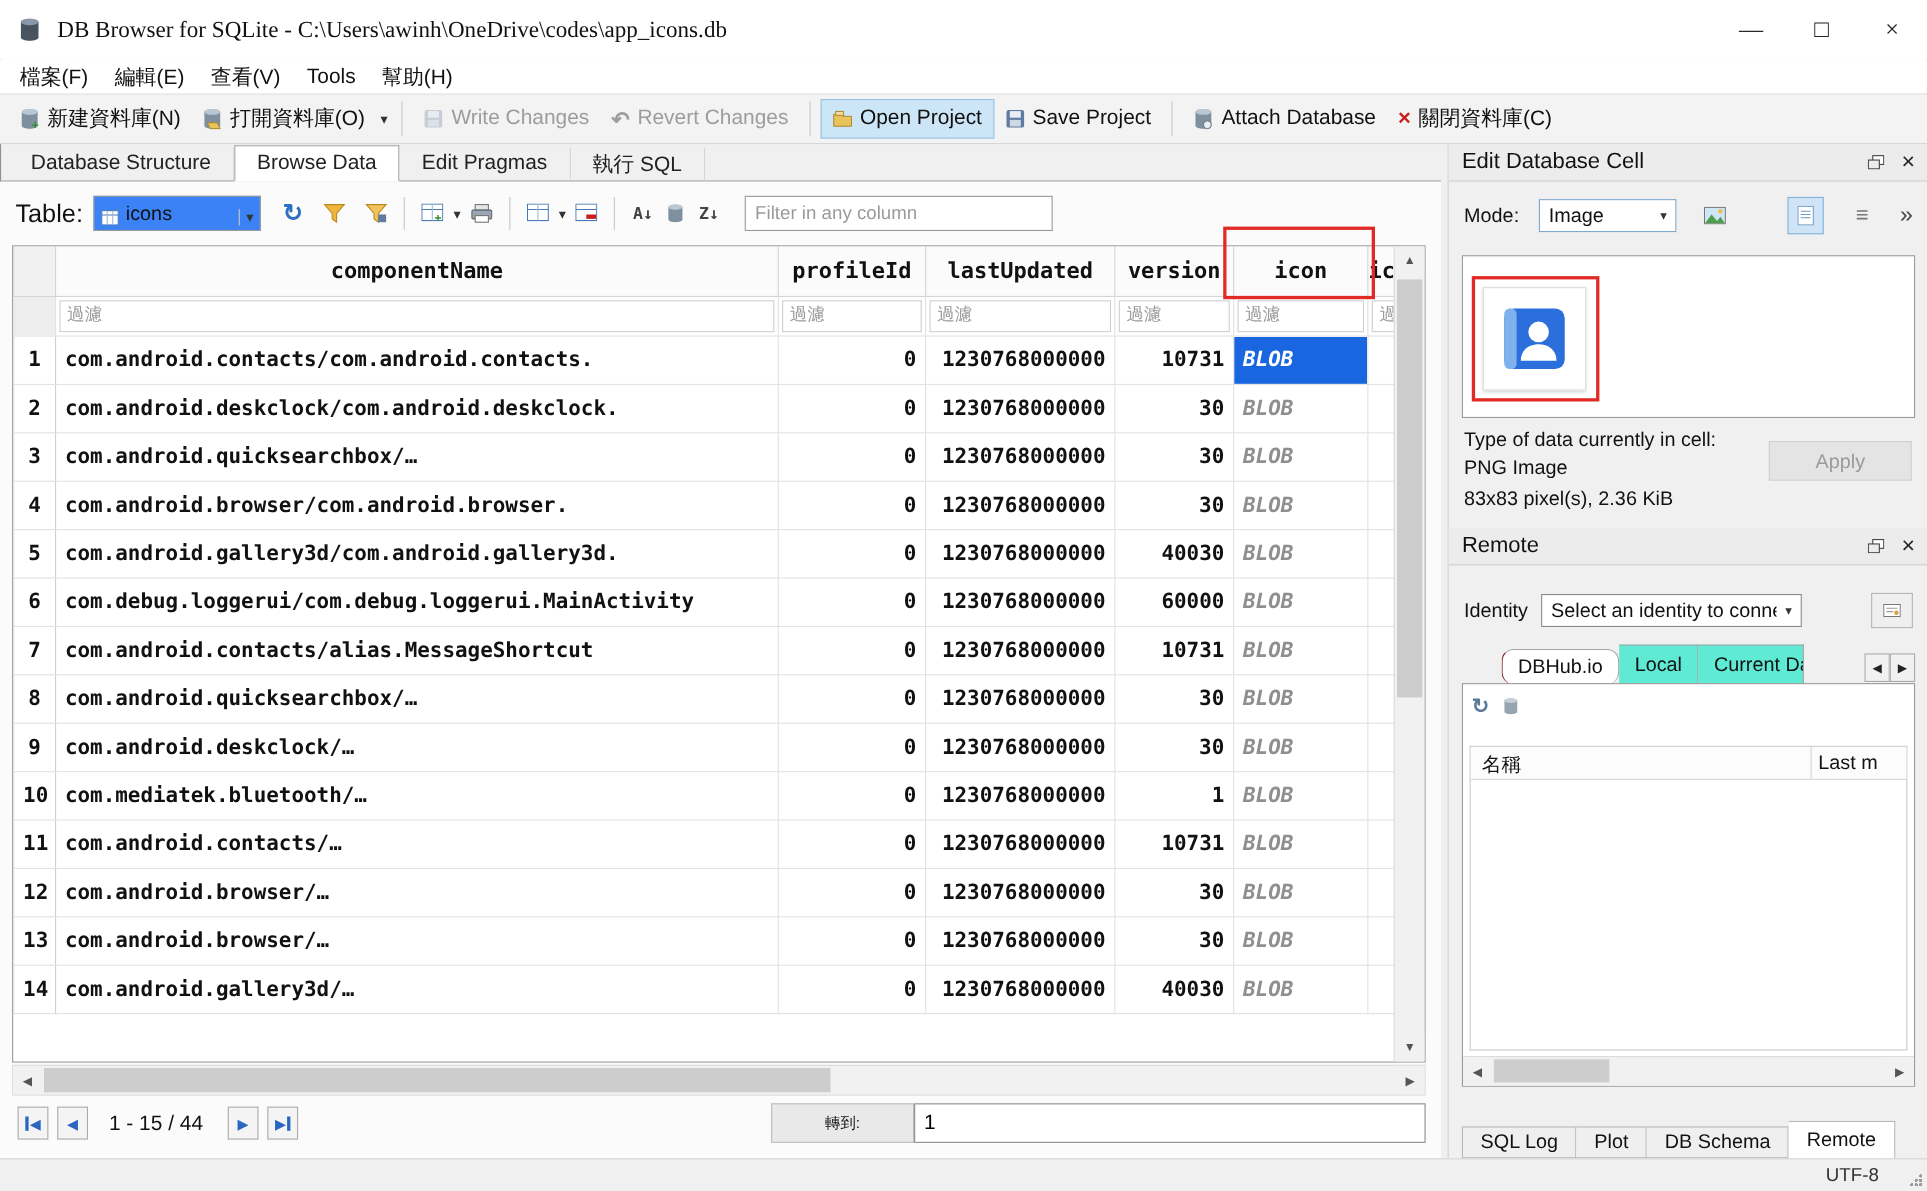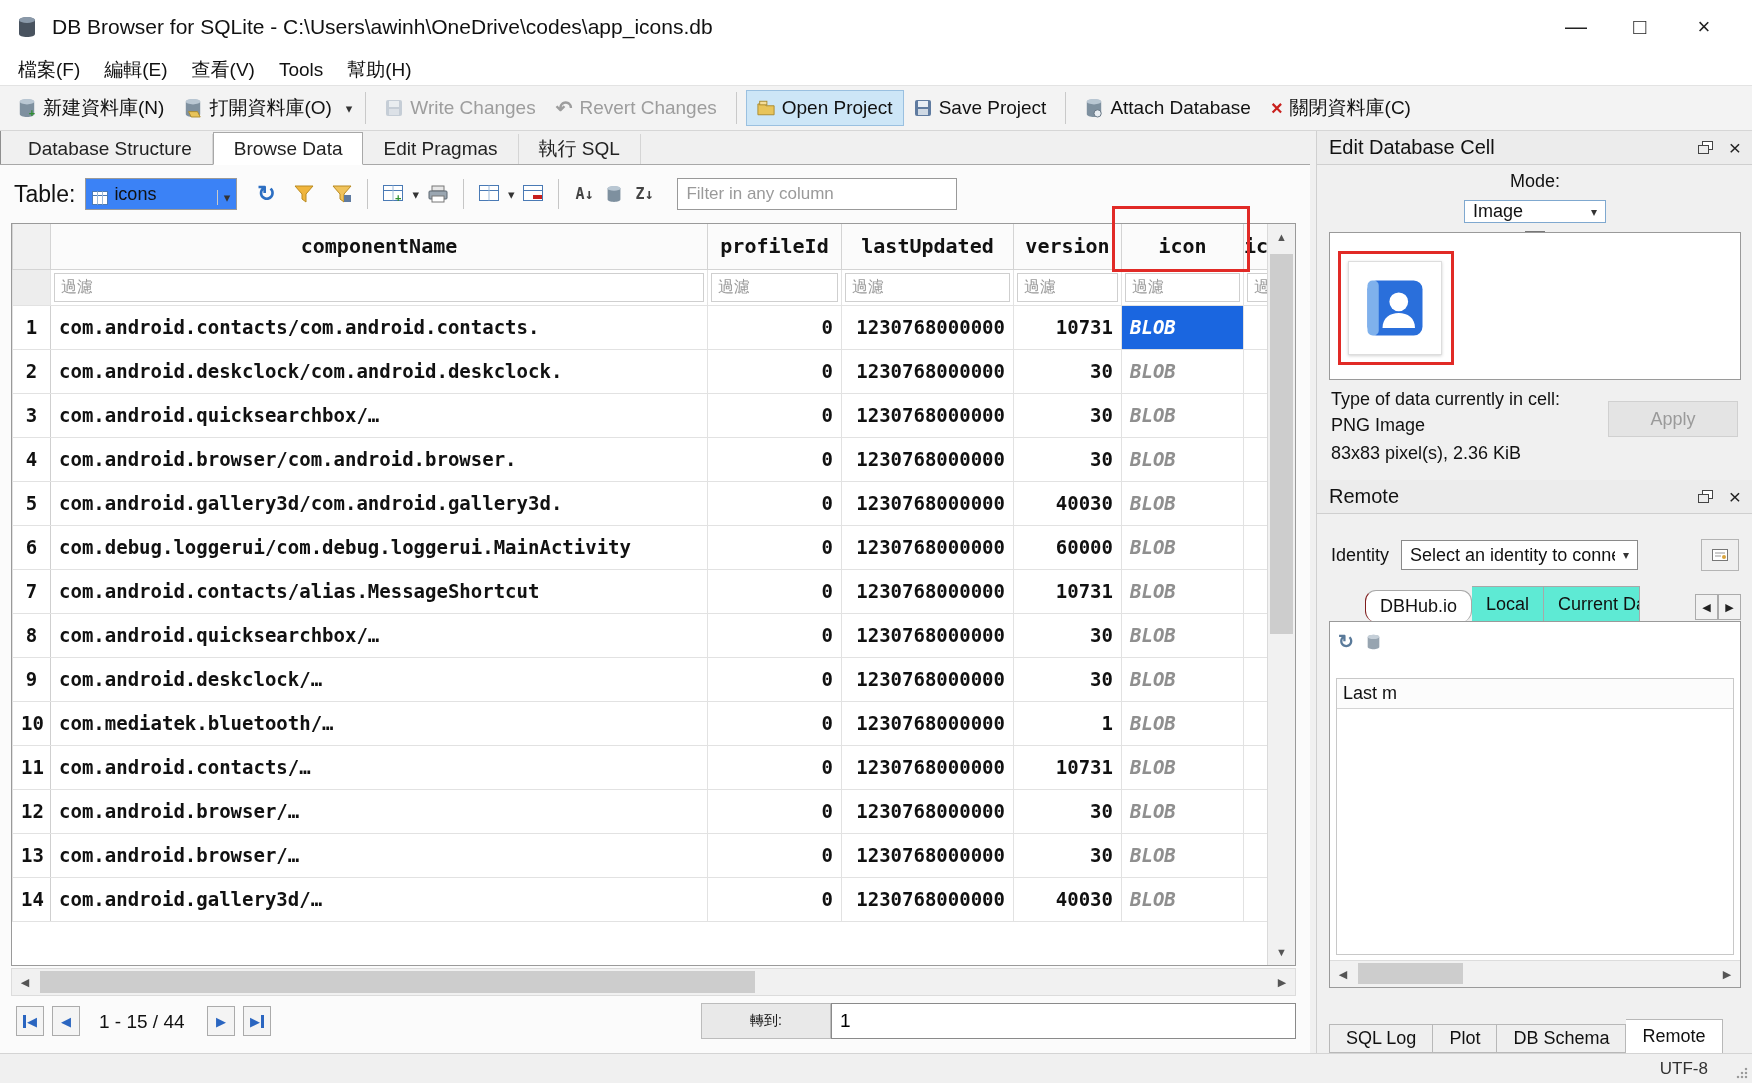--- a/index.html
+++ b/index.html
@@ -3,21 +3,21 @@
 <meta charset="utf-8">
 <style>
   * { margin:0; padding:0; box-sizing:border-box; }
   html,body { width:1752px; height:1083px; }
   body {
     position:relative; overflow:hidden; background:#f0f0f0;
     font-family:"Liberation Sans", sans-serif; color:#111;
     box-shadow: inset 0 0 0 1px #8f8f8f;
   }
   
-  .titlebar { position:absolute; left:0; top:0; width:100%; height:54px; background:#fff; display:flex; align-items:center; padding:0 16px 0 12px; }
+  .titlebar { position:absolute; left:0; top:0; width:100%; height:54px; background:#fff; display:flex; align-items:center; padding:0 0 0 12px;font-family:Liberation Serif, serif; }
   .title-text { font-size:21px; margin-left:10px; }
   .win-controls { margin-left:auto; display:flex; height:100%; }
   .win-btn { width:64px; height:100%; display:flex; align-items:center; justify-content:center; font-size:22px; color:#222; }
   
   .menubar { position:absolute; left:0; top:54px; width:100%; height:31px; background:#fff; display:flex; align-items:center; padding-left:6px; }
   .menu-item { font-size:19px; padding:0 12px; }
   
   .toolbar { position:absolute; left:0; top:85px; width:100%; height:46px; background:#f3f3f3; border-top:1px solid #e3e3e3; border-bottom:1px solid #d6d6d6; display:flex; align-items:center; padding:0 8px; }
   .tb-btn { display:flex; align-items:center; gap:7px; font-size:19px; padding:6px 10px; white-space:nowrap; }
   .tb-btn.disabled { color:#9d9d9d; }
@@ -76,21 +76,21 @@
   .pg-arrow { color:#2a65c0; font-size:13px; }
   .pg-bar { width:3px; height:13px; background:#2a65c0; }
   .pg-range { position:absolute; left:88px; top:8px; font-size:19px; }
   .goto-block { position:absolute; left:690px; top:0; width:130px; height:36px; background:#e9e9e9; border:1px solid #bcbcbc; display:flex; align-items:center; justify-content:center; font-size:14px; }
   .goto-input { position:absolute; left:820px; top:0; width:465px; height:36px; border:1px solid #8a8a8a; font-size:19px; padding:0 8px; font-family:"Liberation Sans", sans-serif; }
   
   .rightpane { position:absolute; left:1316px; top:131px; width:436px; height:922px; background:#f0f0f0; border-left:1px solid #d0d0d0; }
   .panel-header { position:absolute; left:0; width:436px; height:34px; background:#ececec; border-bottom:1px solid #cfcfcf; display:flex; align-items:center; padding:0 12px; font-size:20px; }
   .ph-icons { margin-left:auto; display:flex; gap:16px; align-items:center; }
   .ph-close { font-size:21px; color:#222; }
-  .mode-row { position:absolute; left:0; top:40px; width:436px; height:50px; display:flex; align-items:center; padding:0 14px; gap:8px;flex-direction:column; }
+  .mode-row { position:absolute; left:0; top:40px; width:436px; height:50px; display:flex; align-items:center; padding:0 14px; gap:18px; }
   .mini-select { display:flex; align-items:center; justify-content:space-between; background:#fff; border:1px solid #7fa8cf; height:30px; padding:0 8px; font-size:18px; }
   .sel-caret { font-size:12px; color:#333; margin-left:8px; }
   .ico-btn { width:38px; height:34px; display:flex; align-items:center; justify-content:center; }
   .ico-btn.selected { background:#cfe4f7; border:1px solid #84b3da; }
   .chevrons { margin-left:auto; font-size:21px; color:#444; }
   .preview { position:absolute; left:12px; top:101px; width:412px; height:148px; background:#fff; border:1px solid #9a9a9a; }
   .icon-card { position:absolute; left:18px; top:28px; width:94px; height:94px; background:#fff; border:1px solid #ddd; box-shadow:0 1px 3px rgba(0,0,0,.18); display:flex; align-items:center; justify-content:center; }
   .hl-cell-img { left:8px; top:18px; width:116px; height:114px; }
   .info-label { position:absolute; left:14px; font-size:18px; }
   .apply-btn { position:absolute; right:14px; top:270px; width:130px; height:36px; background:#e4e4e4; color:#9a9a9a; border:1px solid #d0d0d0; font-size:18px; display:flex; align-items:center; justify-content:center; }
@@ -596,20 +596,21 @@
     <div class="rb-toolbar">
       <span class="glyph-blue" style="font-size:19px;color:#5a7a9a">↻</span>
       <svg width="15" height="16" viewBox="0 0 20 22">
           <ellipse cx="10" cy="4" rx="8" ry="3" fill="#b5bfc9"></ellipse>
           <path d="M2 4 v14 c0 1.7 3.6 3 8 3 s8-1.3 8-3 V4" fill="#97a4b0"></path>
           <ellipse cx="10" cy="4" rx="8" ry="3" fill="#c5cfd8"></ellipse>
         </svg>
     </div>
     <div class="r-grid">
       <div class="r-thead">
+        <div class="r-th1">名稱</div>
         <div class="r-th2">Last m</div>
       </div>
     </div>
     <div class="r-hscroll">
       <div class="sc-btn hs-left">◀</div>
       <div class="rh-thumb"></div>
       <div class="sc-btn hs-right">▶</div>
     </div>
   </div>
 

